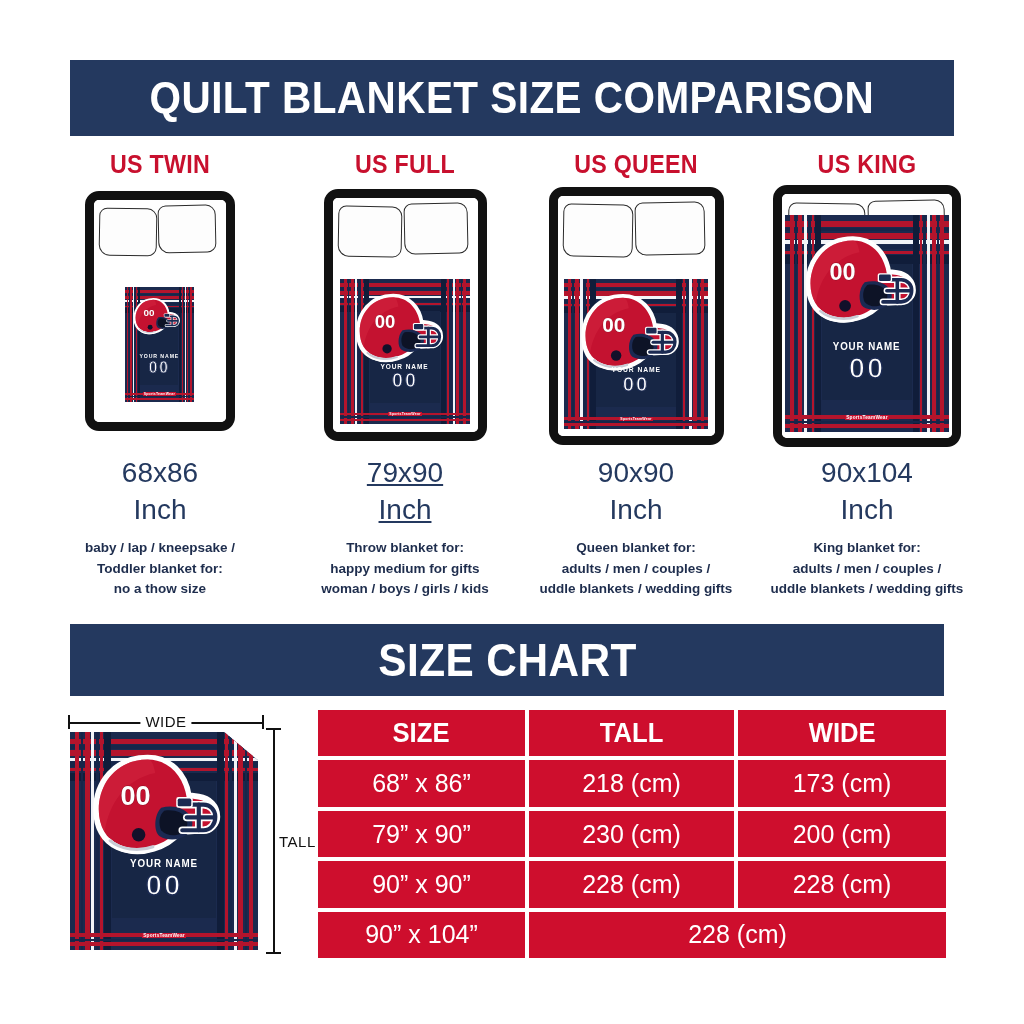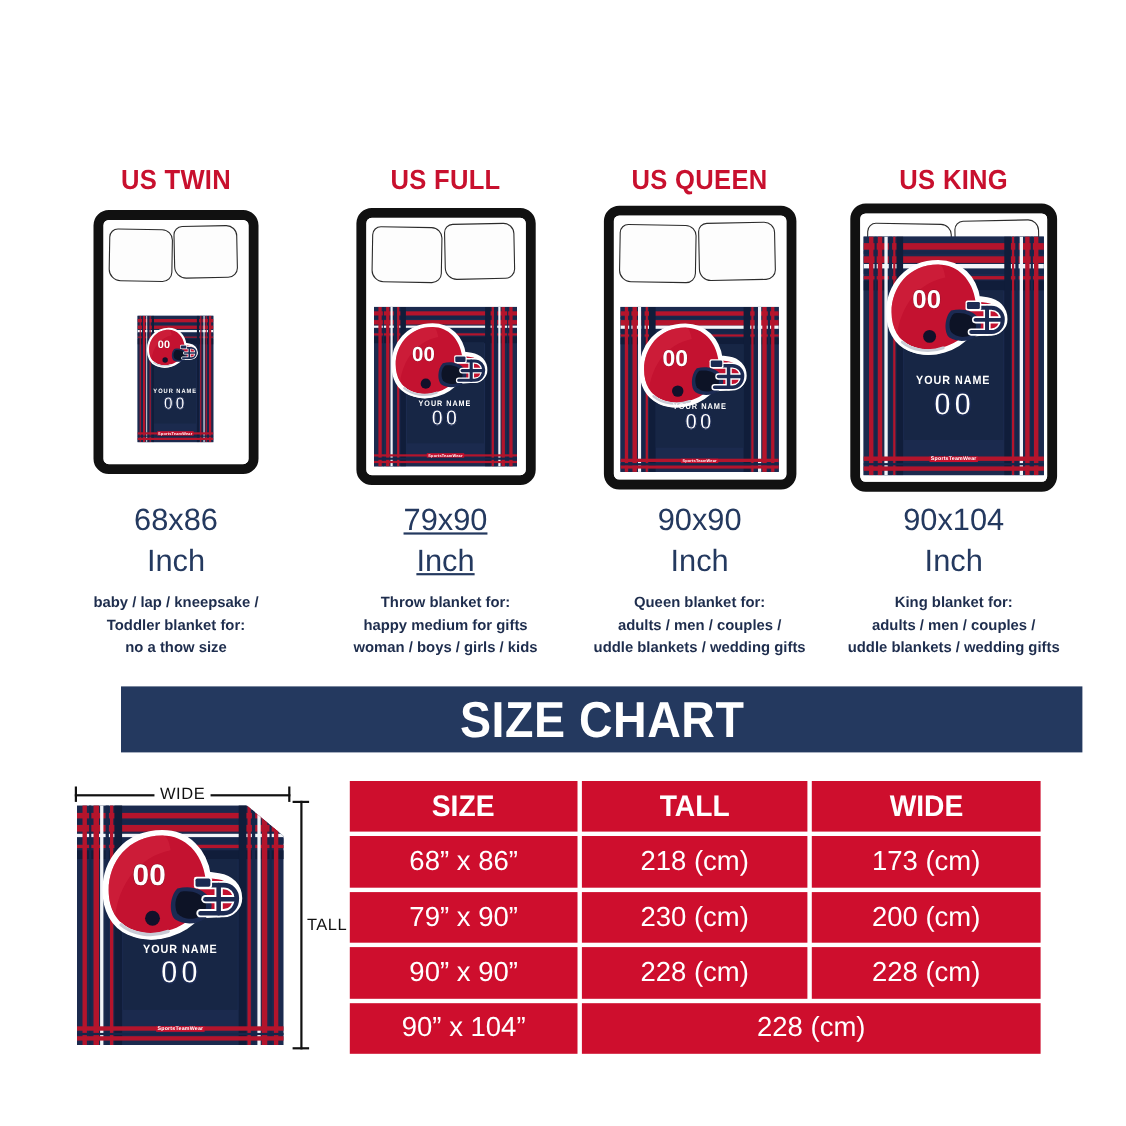--- a/index.html
+++ b/index.html
@@ -21,21 +21,21 @@
     color: #ffffff;
     font-weight: 700;
     font-stretch: condensed;
     letter-spacing: 0.5px;
     text-align: center;
     white-space: nowrap;
     transform: scaleX(0.92);
   }
   #banner-top { left: 70px; top: 60px; width: 884px; height: 76px; }
   #banner-top .banner-text { font-size: 44px; }
-  #banner-chart { left: 70px; top: 624px; width: 874px; height: 60px; margin-left: 40px; }
+  #banner-chart { left: 70px; top: 624px; width: 874px; height: 72px; }
   #banner-chart .banner-text { font-size: 46px; }
 
   
   .size-col { position: absolute; top: 150px; width: 230px; }
   .col-title {
     color: #C8102E; font-size: 25px; font-weight: 700;
     text-align: center; letter-spacing: 0.3px;
     transform: scaleX(0.93);
   }
 
@@ -151,20 +151,23 @@
   .tall-label {
     position:absolute; left:14px; top:50%; transform:translateY(-50%);
     background:#fff; padding:4px 0; font-size:15px; color:#111; letter-spacing:0.5px;
   }
 </style>
 </head>
 <body>
 
 <div id="page">
 
+  <div class="banner" id="banner-top">
+    <div class="banner-text">QUILT BLANKET SIZE COMPARISON</div>
+  </div>
 
   <div id="cols">
       <div class="size-col" style="left: 45px;">
         <div class="col-title">US TWIN</div>
         <div class="bed-wrap" style="width: 150px; height: 240px; margin-top: 12px;">
           <div class="bed">
             <div class="mattress"></div>
             <div class="pillow" style="width: 57.6576px; height: 47.952px; left: 4.62px; top: 7.77px; transform: rotate(1deg);"></div>
             <div class="pillow" style="width: 57.6576px; height: 47.952px; left: 64.2576px; top: 5.106px; transform: rotate(-1.2deg);"></div>
             <div class="blanket" style="left: 31.02px; top: 86.58px; width: 68.64px; height: 115.44px;">

